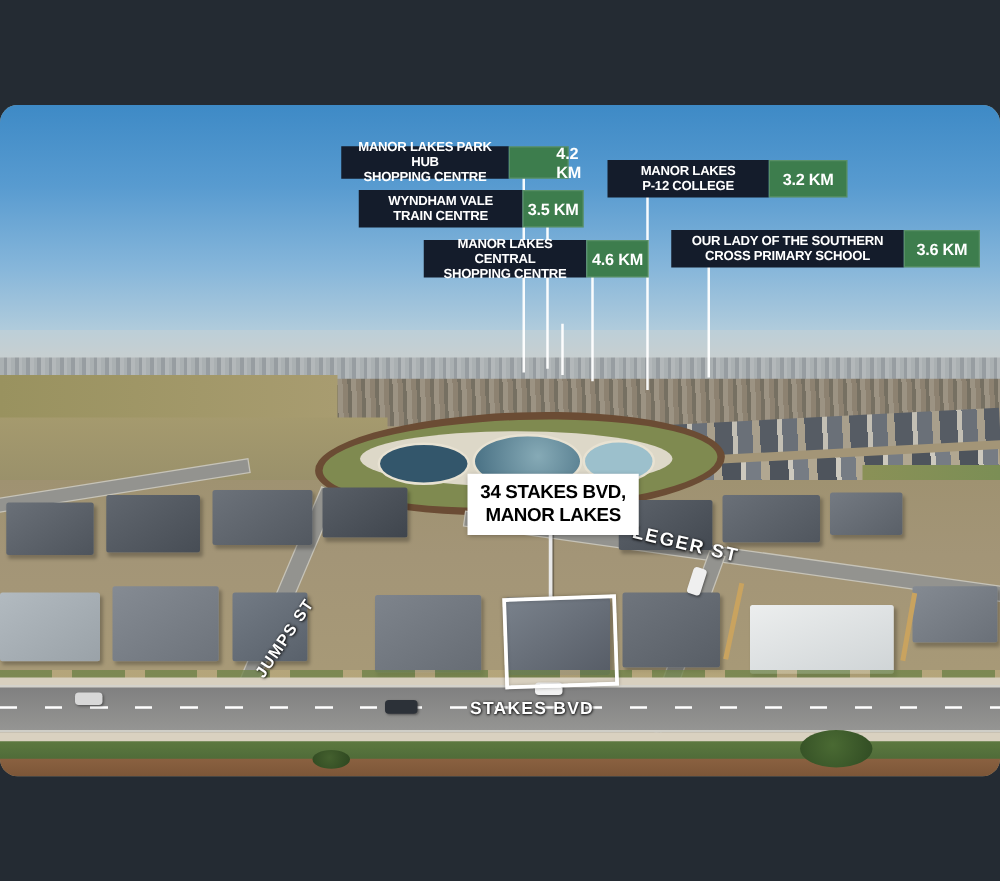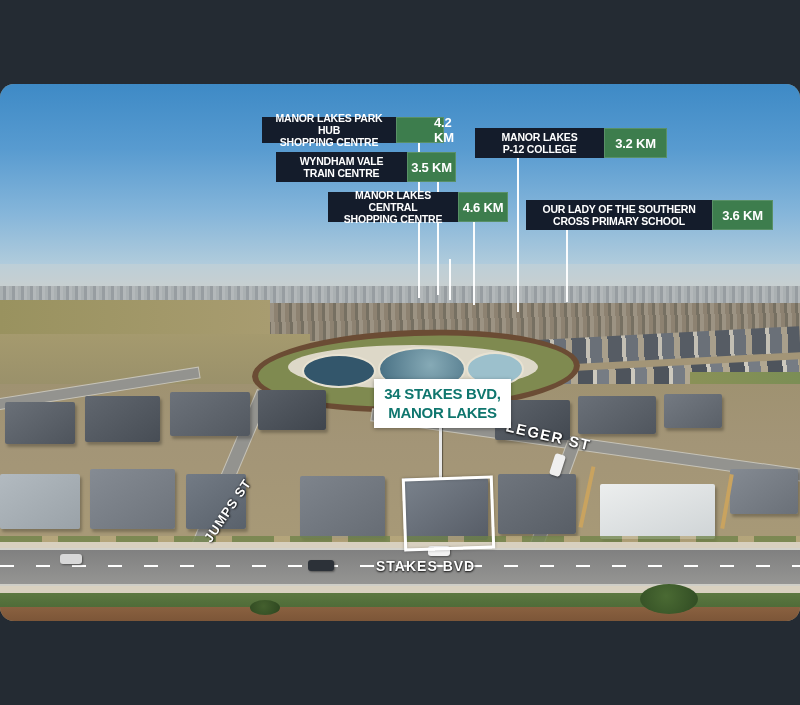--- a/index.html
+++ b/index.html
@@ -81,40 +81,40 @@
   #ld3 { left:517px; top:156px; height:156px; }
   #ld4 { left:473px; top:220px; height:85px; }
   #ld5 { left:566px; top:212px; height:90px; }
   #ld6 { left:449px; top:259px; height:41px; }
 
   
   .lbl { position:absolute; display:flex; z-index:3; height:30px; }
   .lbl .name {
     background:#141c2b; color:#fff; display:flex; flex-direction:column;
     justify-content:center; text-align:center; font-weight:700;
-    font-size:10.5px; line-height:12px; letter-spacing:-0.2px; padding:1px 6px; box-sizing:border-box;
+    font-size:10.5px; line-height:12px; letter-spacing:-0.2px; padding:1px 6px; box-sizing:border-box;margin-left:11px;
   }
   .lbl .dist {
     background:#3d7d4d; color:#fff; display:flex; align-items:center; justify-content:center;
     font-weight:700; font-size:13px; letter-spacing:-0.2px; box-sizing:border-box;
     box-shadow:inset 0 0 0 1px rgba(255,255,255,0.15);
   }
   #lbl1 { left:262px; top:117px; height:26px; } #lbl1 .name { width:134px; } #lbl1 .dist { width:30px;padding-left:48px; }
   #lbl2 { left:276px; top:152px; } #lbl2 .name { width:131px; } #lbl2 .dist { width:49px;text-align:right; }
   #lbl3 { left:475px; top:128px; } #lbl3 .name { width:129px; } #lbl3 .dist { width:63px; }
   #lbl4 { left:328px; top:192px; } #lbl4 .name { width:130px; } #lbl4 .dist { width:50px; }
-  #lbl5 { left:526px; top:200px; } #lbl5 .name { width:186px; } #lbl5 .dist { width:61px; }
+  #lbl5 { left:526px; top:184px; } #lbl5 .name { width:186px; } #lbl5 .dist { width:61px; }
   #lbl6 { left:284px; top:231px; } #lbl6 .name { width:128px; } #lbl6 .dist { width:50px; }
 
   
   .prop-stem { position:absolute; left:439px; top:426px; width:3px; height:52px;
     background:#e9e9e9; box-shadow:1px 0 1px rgba(0,0,0,0.45); z-index:2; }
   .prop-box {
     position:absolute; left:374px; top:379px; width:133px; z-index:3;
-    background:#ffffff; color:#0f766e; text-align:center; padding:5px 2px 6px;
+    background:#ffffff; color:#000000; text-align:center; padding:5px 2px 6px;
     font-weight:800; font-size:15px; line-height:19px; letter-spacing:-0.3px;
     box-shadow:0 1px 4px rgba(0,0,0,0.35);
   }
   .prop-outline {
     position:absolute; left:403px; top:477px; width:85px; height:67px;
     border:3px solid #ffffff; transform:rotate(-2deg); z-index:2;
     box-shadow:0 0 3px rgba(0,0,0,0.3), inset 0 0 3px rgba(0,0,0,0.2);
   }
 
   

